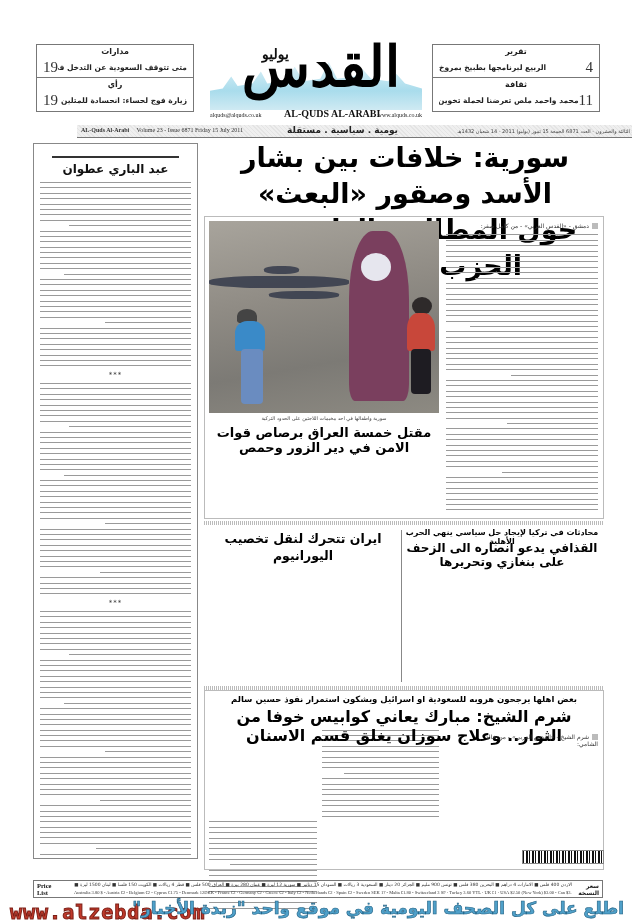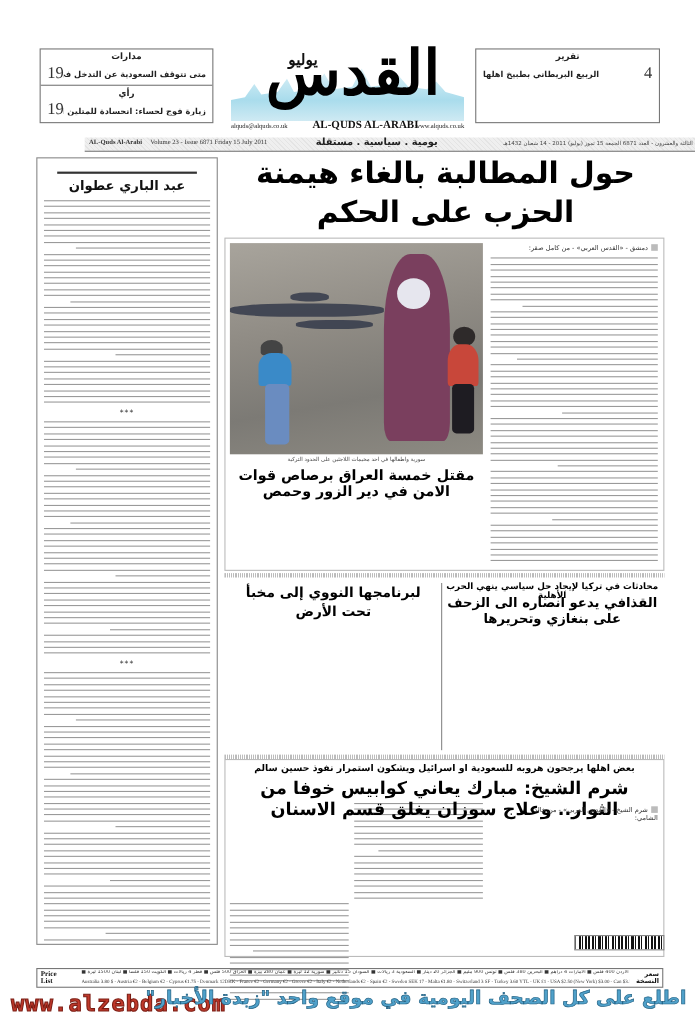--- a/index.html
+++ b/index.html
@@ -99,21 +99,28 @@
       <span class="teaser-txt">زيارة فوج لحساء: انحسادة للمتلين المراة</span>
     </div>
   </div>
 </div>
 
 <div class="teaser-box" style="left:432px;top:44px;width:168px;height:68px;">
   <div class="teaser-cell">
     <div class="teaser-cat">تقرير</div>
     <div class="teaser-row" style="flex-direction:row-reverse;">
       <span class="teaser-num">4</span>
-      <span class="teaser-txt">الربيع البريطاني بطبيخ اهلها</span>
+      <span class="teaser-txt">الربيع لبرنامجها بطبيخ بمروخ</span>
+    </div>
+  </div>
+  <div class="teaser-cell">
+    <div class="teaser-cat">ثقافة</div>
+    <div class="teaser-row" style="flex-direction:row-reverse;">
+      <span class="teaser-num">11</span>
+      <span class="teaser-txt">محمد واحمد ملص تعرضنا لحملة تخوين</span>
     </div>
   </div>
 </div>
 
 <div class="mast">
   <div class="skyline"></div>
   <div class="mast-logo">القدس</div>
   <div class="mast-sub">يوليو</div>
   <div class="mast-email">alquds@alquds.co.uk</div>
   <div class="mast-en">AL-QUDS AL-ARABI</div>
@@ -123,20 +130,21 @@
 <div class="strip">
   <div class="strip-left">
     <b>AL-Quds Al-Arabi</b>
     <span>Volume 23 - Issue 6871 Friday 15 July 2011</span>
   </div>
   <div class="strip-mid">يومية . سياسية . مستقلة</div>
   <div class="strip-right">السنة الثالثة والعشرون - العدد 6871 الجمعة 15 تموز (يوليو) 2011 - 14 شعبان 1432هـ</div>
 </div>
 
 <div class="main-head">
+  <div>سورية: خلافات بين بشار الأسد وصقور «البعث»</div>
   <div>حول المطالبة بالغاء هيمنة الحزب على الحكم</div>
 </div>
 
 <div class="opinion">
   <div class="op-rule"></div>
   <div class="op-author">عبد الباري عطوان</div>
   <div class="text-lines" id="op1">
       <div class="ln" style="width: 100%; margin-left: auto;"></div>
       <div class="ln" style="width: 100%; margin-left: auto;"></div>
       <div class="ln" style="width: 100%; margin-left: auto;"></div>
@@ -386,21 +394,21 @@
   </div>
 
 <div class="dotted" style="left:204px;top:521px;width:400px;"></div>
 
 <div class="sub-head" style="left:404px;top:528px;width:196px;font-size:8px;font-weight:bold;">محادثات في تركيا لإيجاد حل سياسي ينهي الحرب الأهلية</div>
 <div class="sub-head" style="left:404px;top:541px;width:196px;font-size:12px;">القذافي يدعو انصاره الى الزحف على بنغازي وتحريرها</div>
 
 <div class="vrule" style="left:401px;top:530px;height:152px;"></div>
 
 <div class="sub-head" style="left:209px;top:530px;width:188px;font-size:12.5px;line-height:17px;">
-  <div>لبرنامجها النووي إلى مخبأ تحت الأرض</div>
+  <div>ايران تتحرك لنقل تخصيب اليورانيوم</div>
 </div>
 
 <div class="dotted" style="left:204px;top:686px;width:400px;"></div>
 
 <div class="frame" style="left:204px;top:690px;width:400px;height:180px;border-color:#bbb;"></div>
 <div class="sub-head" style="left:209px;top:694px;width:390px;font-size:8.5px;">بعض اهلها يرجحون هروبه للسعودية او اسرائيل ويشكون استمرار نفوذ حسين سالم</div>
 <div class="sub-head" style="left:209px;top:707px;width:390px;font-size:16px;">شرم الشيخ: مبارك يعاني كوابيس خوفا من الثوار.. وعلاج سوزان يغلق قسم الاسنان</div>
 <div class="byline" style="left:470px;top:733px;width:128px;">
   <span class="sq"></span><span>شرم الشيخ - «القدس العربي» - من خالد الشامي:</span>
 </div>

